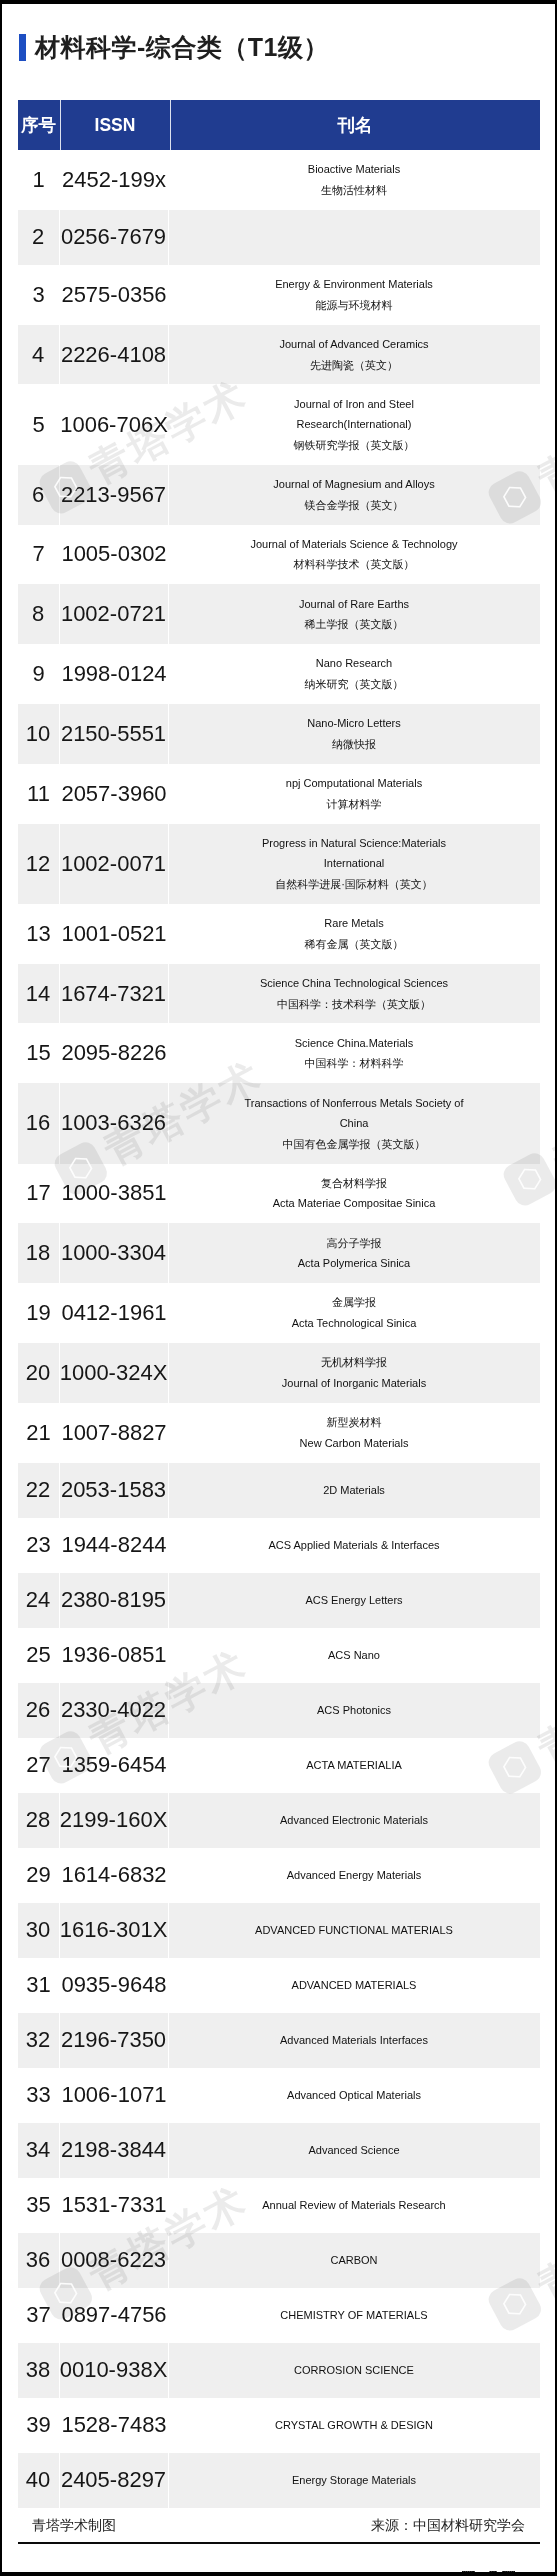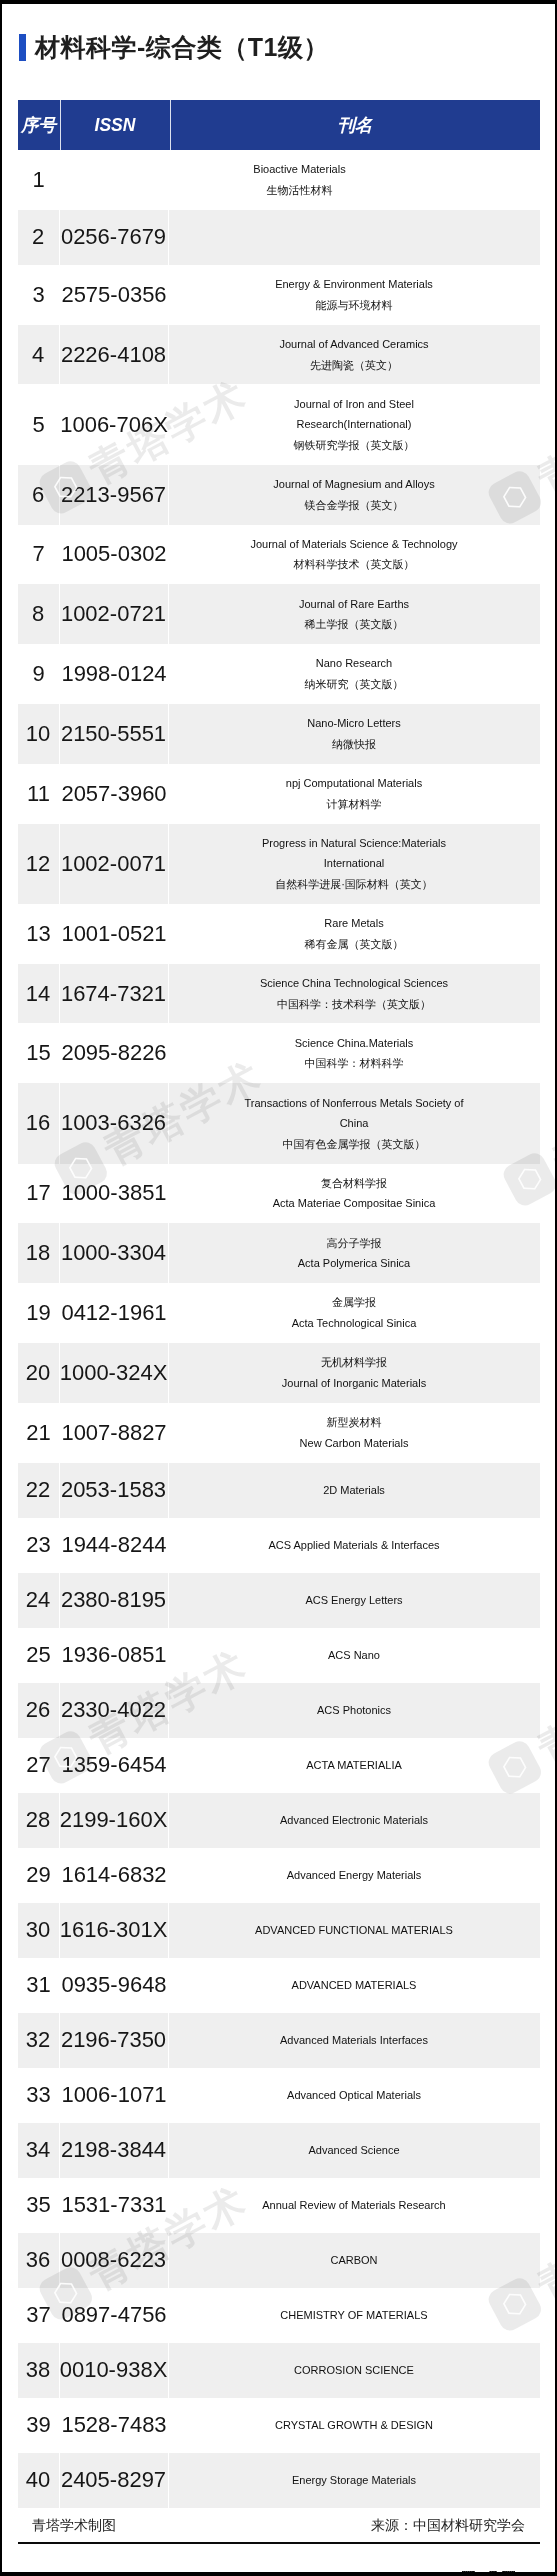--- a/index.html
+++ b/index.html
@@ -24,21 +24,21 @@
     display:flex;flex-direction:column;
   }
   
   .title-wrap{display:flex;align-items:center;margin:27px 15.5px 0 17px;}
   .title-bar{width:6.7px;height:27px;background:var(--accent-bar);margin-right:9.3px;flex:none;}
   .page-title{font-size:25px;font-weight:700;color:#1f1f1f;letter-spacing:0.5px;}
   .top-rule{height:2.6px;background:var(--line-black);margin:15.5px 15.5px 0 15.5px;}
   
   .tbl{margin:2.6px 15.5px 0 15.5px;}
   .thead{display:flex;background:var(--header-bg);color:#fff;font-weight:700;font-size:17.5px;height:50px;}
-  .thead .cell{display:flex;align-items:center;justify-content:center;font-style:italic;}
+  .thead .cell{display:flex;align-items:center;justify-content:center;}
   .cell.c1{width:42px;flex:none;}
   .cell.c2{width:109px;flex:none;}
   .cell.c3{flex:1;}
   .thead .c1,.thead .c2{border-right:1px solid rgba(255,255,255,.85);}
   .row{display:flex;min-height:55px;}
   .row.alt{background:var(--row-alt);}
   .row .cell{display:flex;flex-direction:column;align-items:center;justify-content:center;padding:9.3px 0;box-sizing:border-box;}
   .row.alt .c1,.row.alt .c2{border-right:1px solid #fff;}
   .row .c1,.row .c2{font-size:22px;color:#161616;}
   .row .c3{font-size:11px;line-height:20.6px;text-align:center;color:#111;}
@@ -129,20 +129,21 @@
 
     <div class="tbl">
       <div class="thead">
         <div class="cell c1">序号</div>
         <div class="cell c2">ISSN</div>
         <div class="cell c3">刊名</div>
       </div>
       <div id="rows">
           <div class="row">
             <div class="cell c1">1</div>
+            <div class="cell c2">2452-199x</div>
             <div class="cell c3">
               <div>Bioactive Materials</div>
               <div>生物活性材料</div>
             </div>
           </div>
           <div class="row alt">
             <div class="cell c1">2</div>
             <div class="cell c2">0256-7679</div>
           </div>
           <div class="row">

